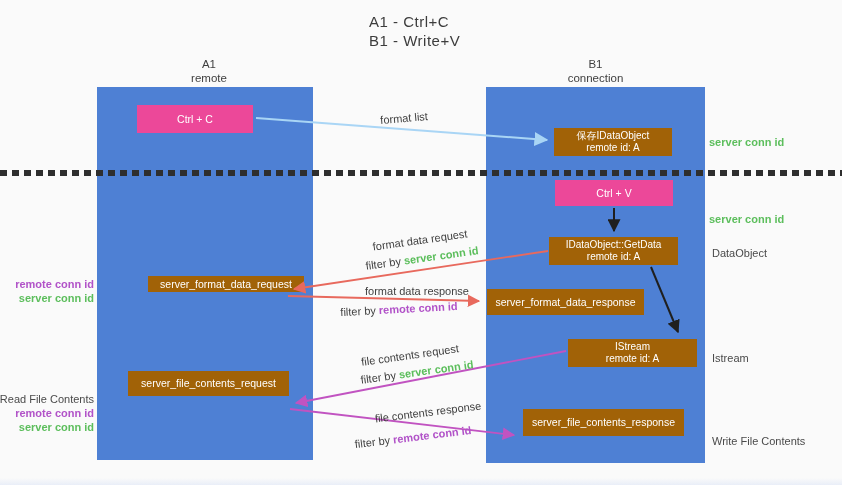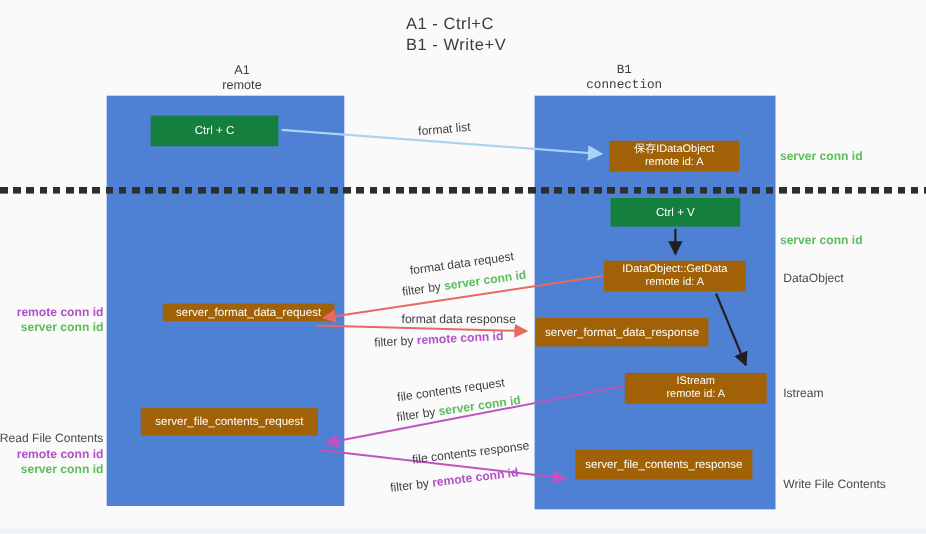--- a/index.html
+++ b/index.html
@@ -7,29 +7,29 @@
   body { font-family:"Liberation Sans", sans-serif; background:#fafafa; }
   .canvas { position:relative; width:842px; height:485px; background:#fafafa; overflow:hidden; }
 
   .title { position:absolute; left:369px; top:12px; font-size:15px; line-height:19px; color:#3c3c3c; letter-spacing:0.5px; }
 
   .lane { position:absolute; background:#4e80d4; }
   .lane-left  { left:97px;  top:87px; width:216px; height:373px; }
   .lane-right { left:486px; top:87px; width:219px; height:376px; }
 
   .lane-header { position:absolute; top:57px; text-align:center; font-size:11.5px; line-height:14px; color:#3f3f3f; }
-  .hdr-left  { left:112px;  width:216px;text-align:center; }
-  .hdr-right { left:458px; width:219px;font-family:Liberation Mono, monospace; }
+  .hdr-left  { left:101px;  width:216px;text-align:center; }
+  .hdr-right { left:486px; width:219px; }
 
   .divider { position:absolute; left:0; top:170px; width:842px; height:6px;
     background:repeating-linear-gradient(90deg,#2e2e2e 0 7px, transparent 7px 12px); }
 
   .box { position:absolute; display:flex; flex-direction:column; align-items:center; justify-content:center;
          color:#fff; text-align:center; font-size:10.5px; line-height:13px; }
-  .box.green  { background:#15803d; }
+  .box.green  { background:#ec4899; }
   .box.orange { background:#a16207; }
 
   .lbl { position:absolute; font-size:11px; color:#3f3f3f; white-space:nowrap; }
   .lbl.centered { transform-origin:center; }
   .green-t  { color:#5cbe5c; font-weight:bold; }
   .purple-t { color:#b152c8; font-weight:bold; }
   .gray-t   { color:#4a4a4a; }
   .side { position:absolute; font-size:11px; white-space:nowrap; line-height:14px; }
   .side.right-align { text-align:right; }
 

